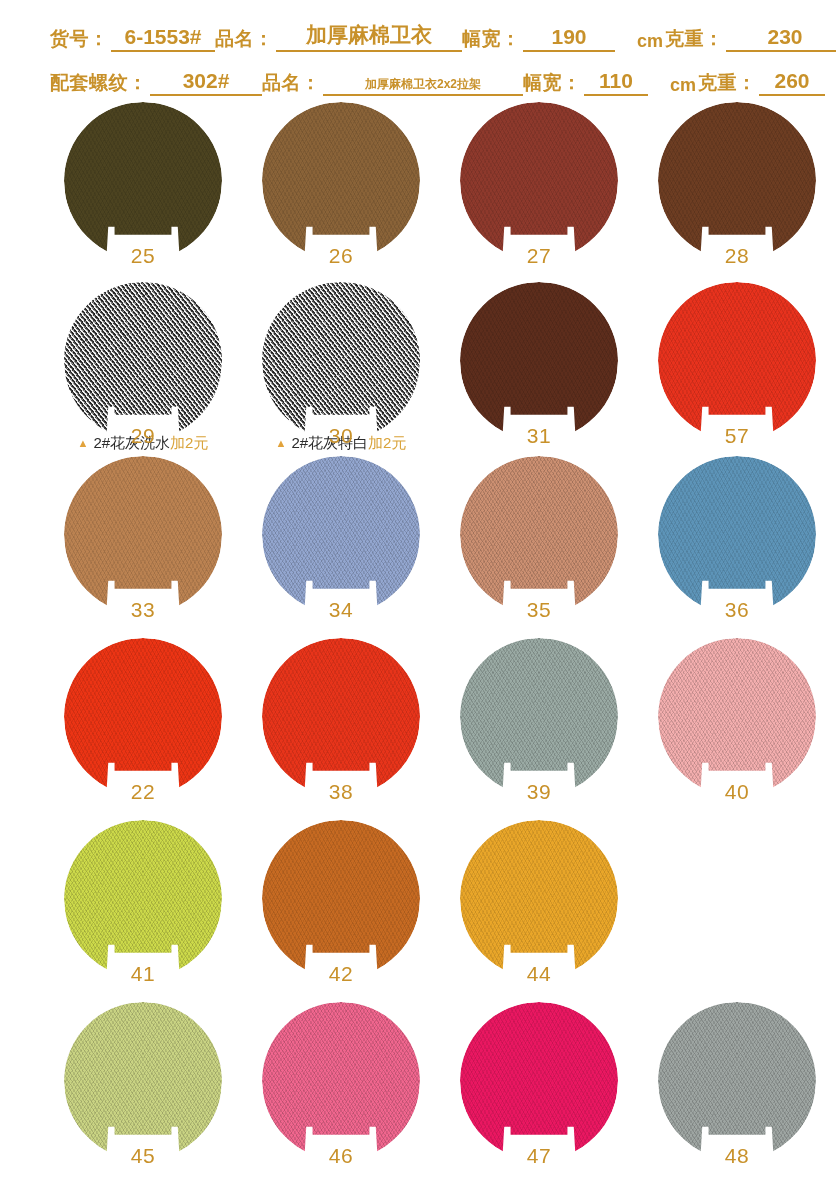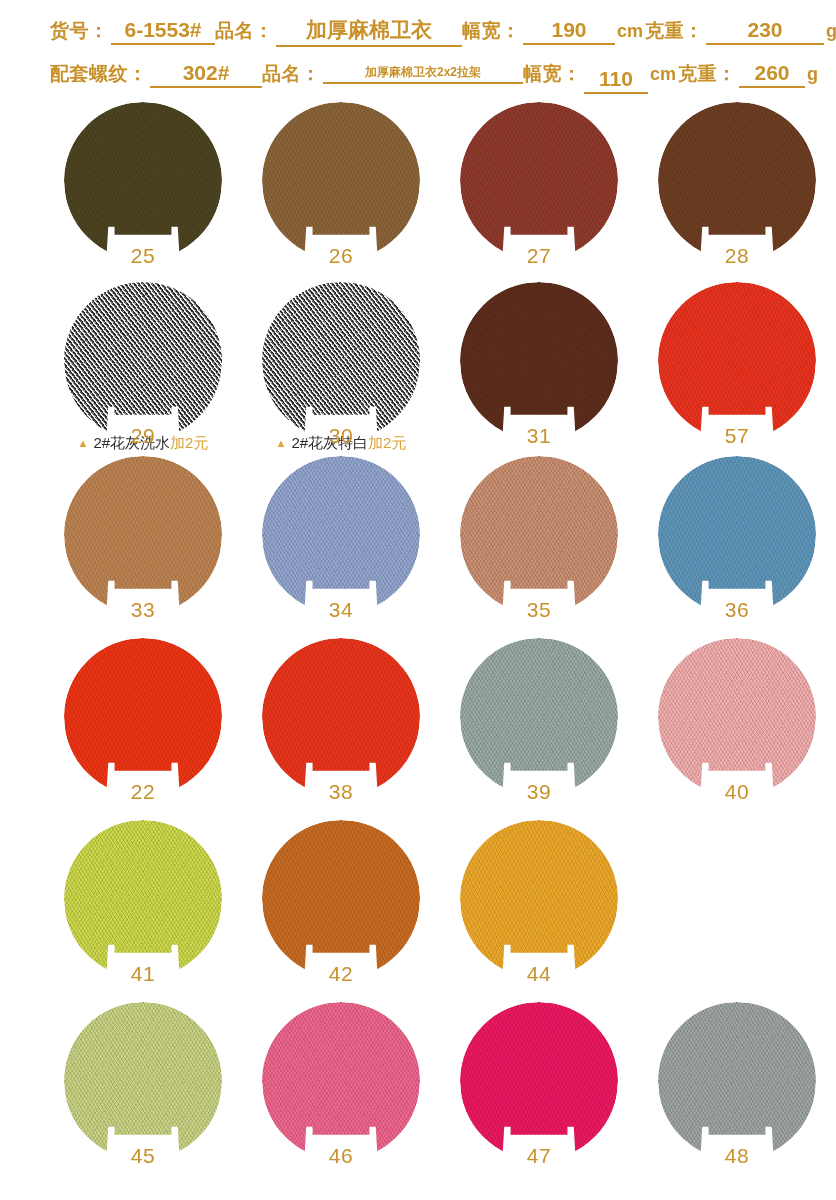--- a/index.html
+++ b/index.html
@@ -10,21 +10,21 @@
     font-family:"Liberation Sans", sans-serif;
     overflow:hidden;
     position:relative;
   }
 
   
   .header { padding:10px 40px 0 50px; }
 
   .hdr-row {
     display:flex;
-    align-items:center;
+    align-items:flex-end;
     white-space:nowrap;
     color:#c8932a;
   }
   .hdr-row-1 { height:42px; }
   .hdr-row-2 { height:44px; }
 
   .hdr-label {
     font-size:19px;
     font-weight:700;
     color:#c8912a;
@@ -44,21 +44,21 @@
 
   .v-code   { min-width:104px; border-bottom:2px solid #c8912a; }
   .v-name1  { min-width:186px; }
   .v-w1     { min-width:92px; }
   .v-g1     { min-width:118px; }
   .v-rib    { min-width:112px; }
   .v-name2  { min-width:200px; font-size:12px; }
   .v-w2     { min-width:64px;margin-top:12px; }
   .v-g2     { min-width:66px; }
 
-  .hdr-unit { font-size:18px; font-weight:700; color:#c8912a; padding:0 2px; }
+  .hdr-unit { font-size:18px; font-weight:700; color:#c8912a; padding:0 2px;margin-left:20px; }
   .sp-sm { width:14px; } .sp-md { width:26px; } .sp-lg { width:40px; }
 
   
   .grid {
     position:relative;
     padding:6px 0 0 0;
   }
   .grid-row {
     display:flex;
     justify-content:flex-start;

